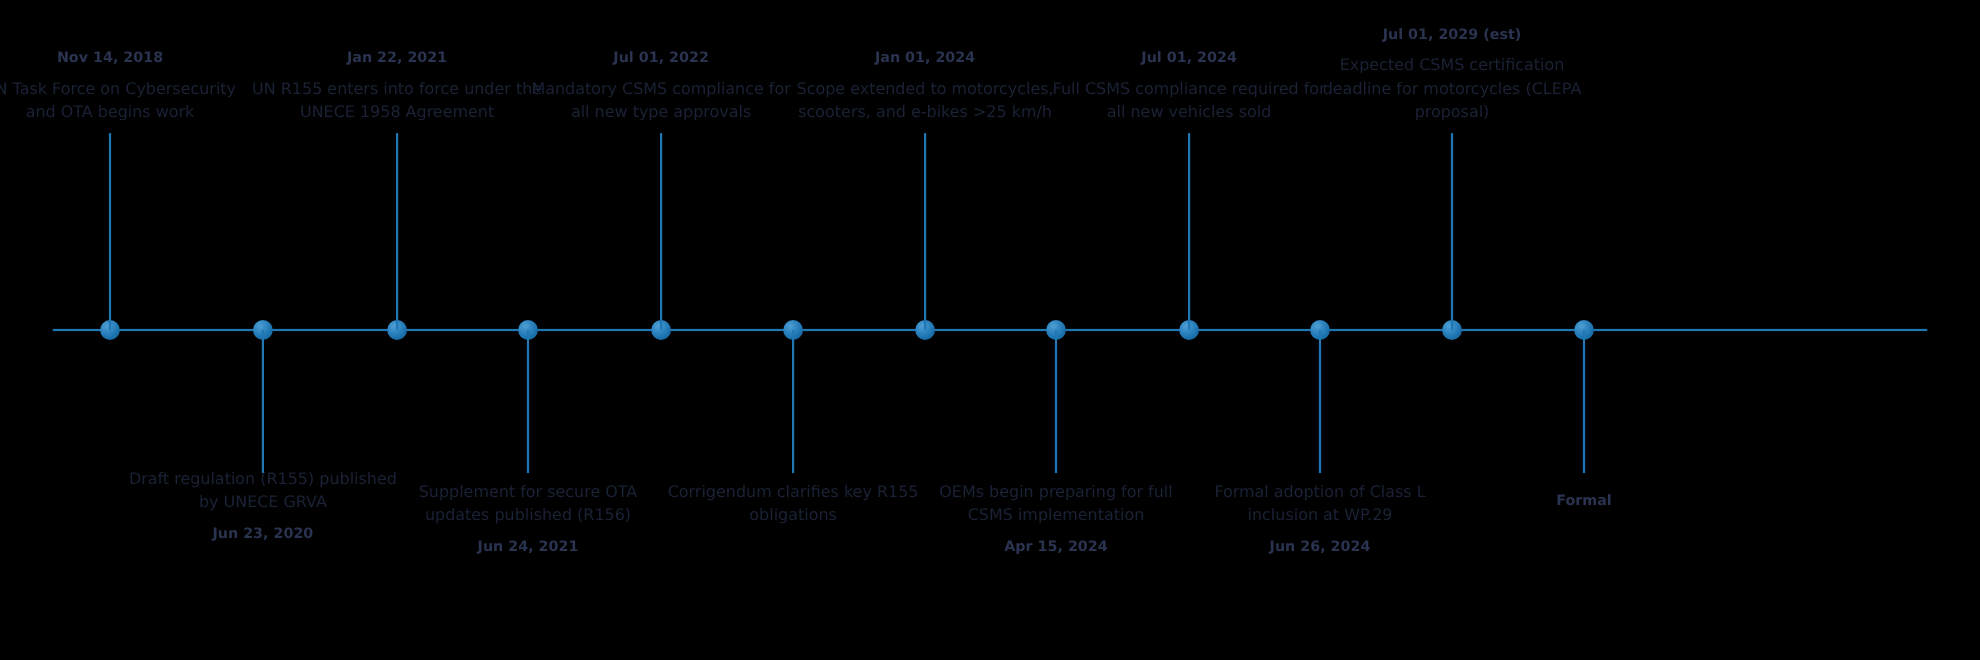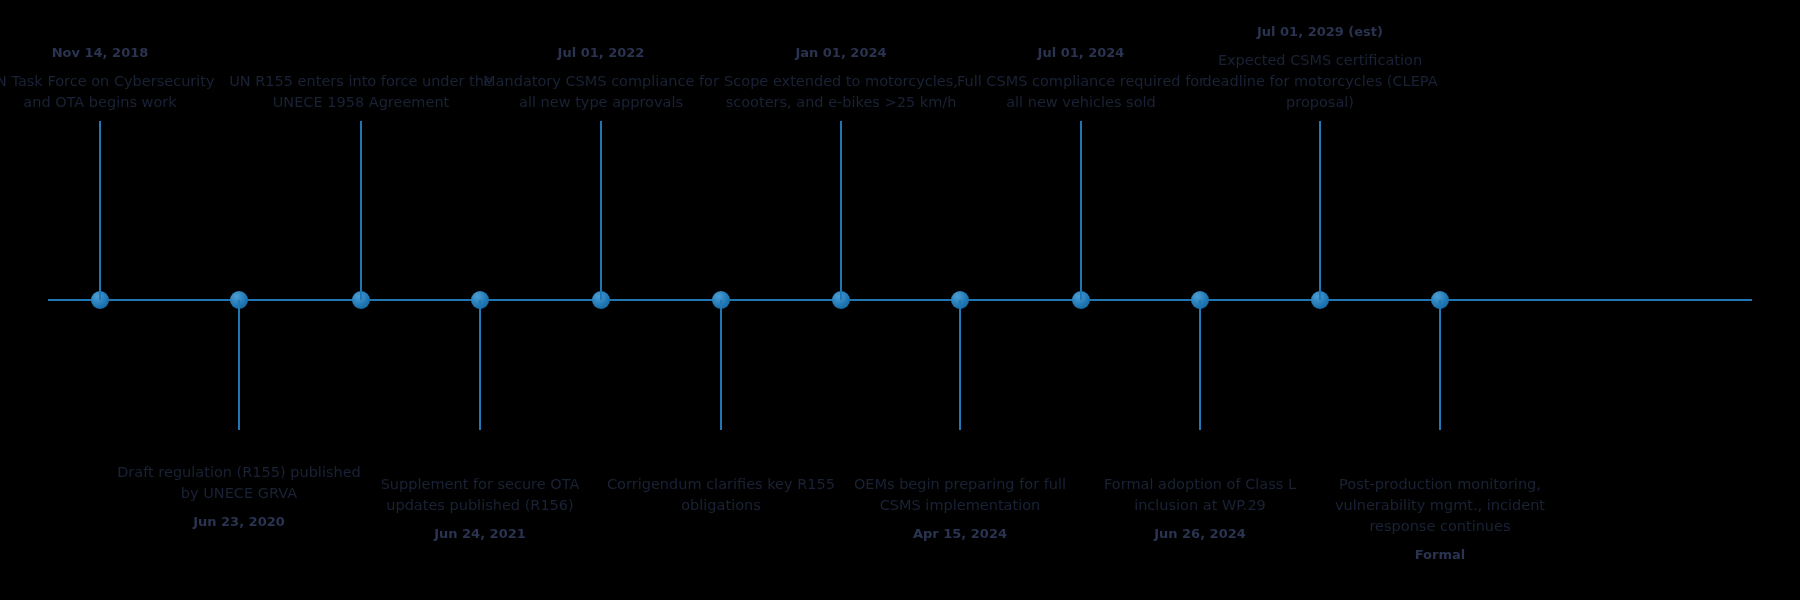--- a/index.html
+++ b/index.html
@@ -57,21 +57,20 @@
     width: 2px;
     background: #1f77b4;
   }
 
   
   .event-text {
     position: absolute;
     width: 300px;
     left: -150px;
     text-align: center;
-    margin-top: 36px;
   }
   .event-desc {
     color: #1a2236;
     font-size: 14.5px;
     line-height: 1.45;
     white-space: pre-line;
   }
   .event-date {
     color: #2a3350;
     font-size: 13px;
@@ -108,20 +107,21 @@
         <div class="event-text" style="top: 426px;">
           <div class="event-desc" style="color: rgb(26, 34, 54);">Draft regulation (R155) published
 by UNECE GRVA</div>
           <div class="event-date" style="color: rgb(42, 51, 80);">Jun 23, 2020</div>
         </div>
       </div>
       <div class="event above" style="left: 361px;">
         <div class="event-marker"></div>
         <div class="event-stem" style="top: 121px; height: 179px; background: rgb(31, 119, 180);"></div>
         <div class="event-text" style="bottom: 487px;">
+          <div class="event-date" style="color: rgb(42, 51, 80);">Jan 22, 2021</div>
           <div class="event-desc" style="color: rgb(26, 34, 54);">UN R155 enters into force under the
 UNECE 1958 Agreement</div>
         </div>
       </div>
       <div class="event below" style="left: 480px;">
         <div class="event-marker"></div>
         <div class="event-stem" style="top: 300px; height: 130px; background: rgb(31, 119, 180);"></div>
         <div class="event-text" style="top: 438px;">
           <div class="event-desc" style="color: rgb(26, 34, 54);">Supplement for secure OTA
 updates published (R156)</div>
@@ -188,20 +188,17 @@
           <div class="event-date" style="color: rgb(42, 51, 80);">Jul 01, 2029 (est)</div>
           <div class="event-desc" style="color: rgb(26, 34, 54);">Expected CSMS certification
 deadline for motorcycles (CLEPA
 proposal)</div>
         </div>
       </div>
       <div class="event below" style="left: 1440px;">
         <div class="event-marker"></div>
         <div class="event-stem" style="top: 300px; height: 130px; background: rgb(31, 119, 180);"></div>
         <div class="event-text" style="top: 438px;">
-          <div class="event-desc" style="color: rgb(26, 34, 54);">Post-production monitoring,
-vulnerability mgmt., incident
-response continues</div>
           <div class="event-date" style="color: rgb(42, 51, 80);">Formal</div>
         </div>
       </div>
     </div>
 </div>
 
 </body></html>

